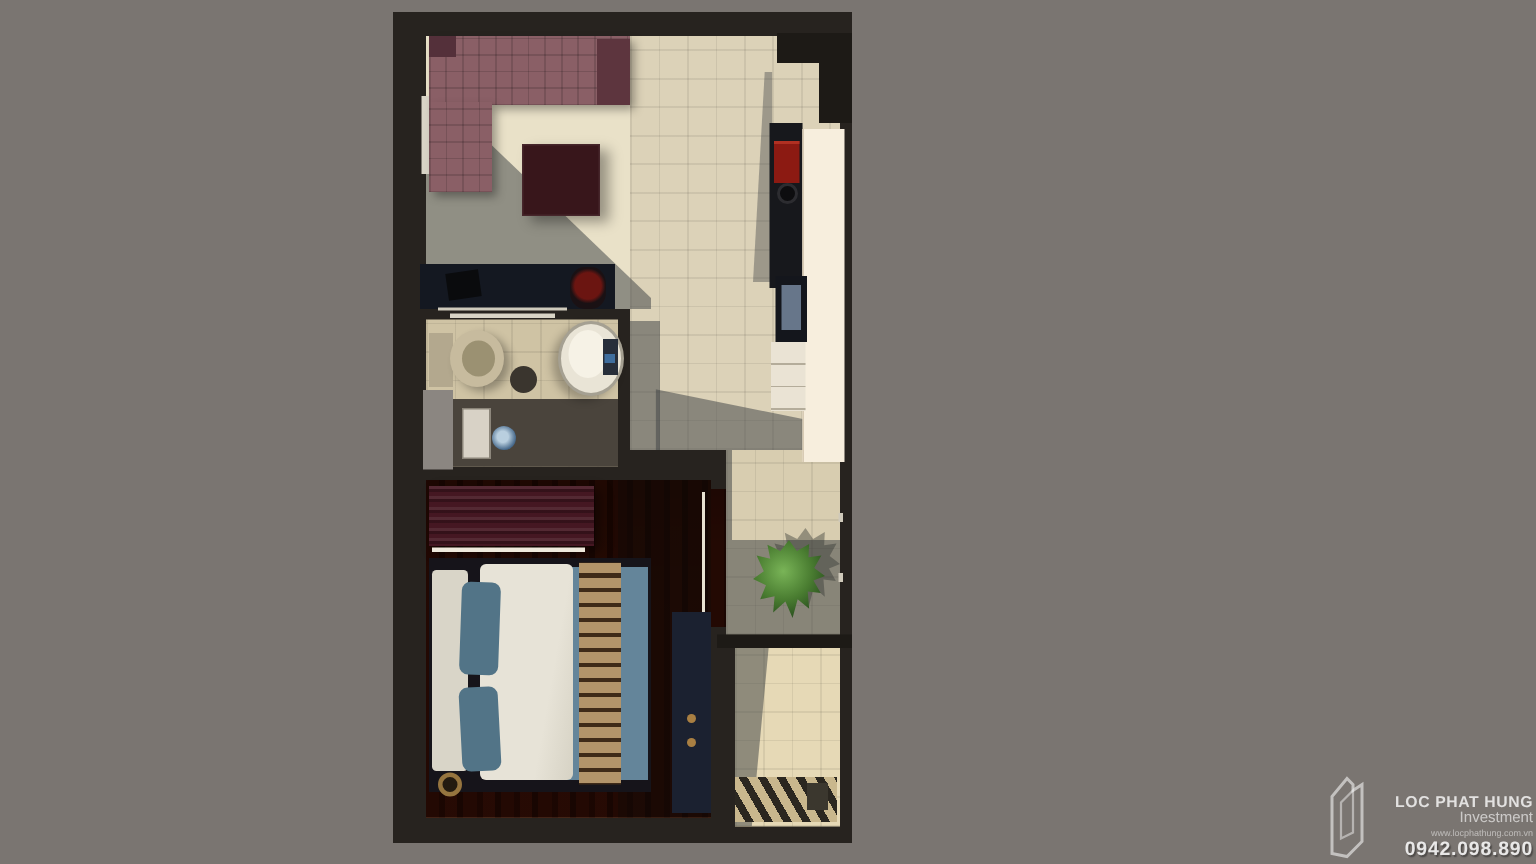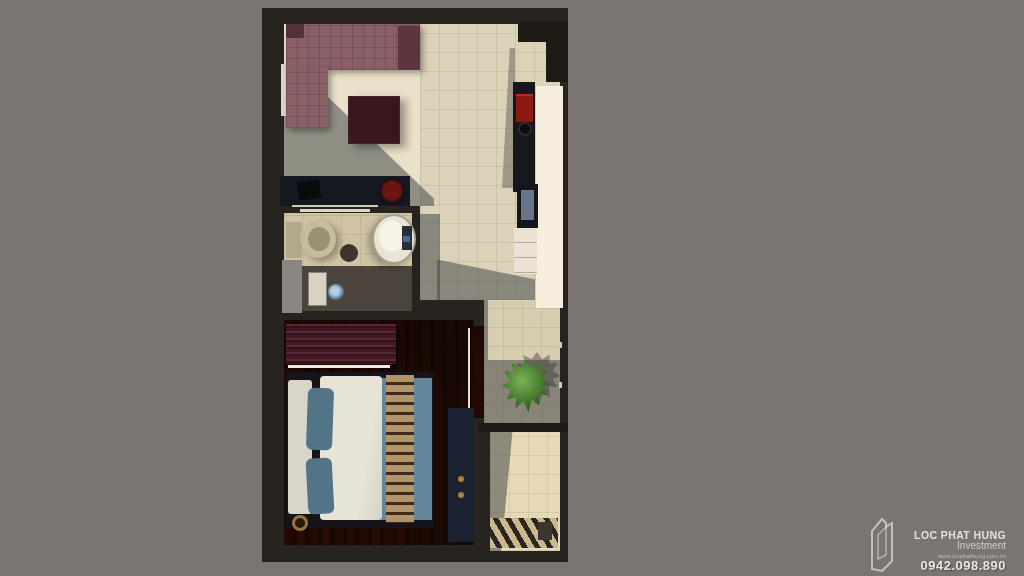--- a/index.html
+++ b/index.html
@@ -41,21 +41,21 @@
     background-image:repeating-linear-gradient(180deg, rgba(255,255,255,0.08) 0 2px, rgba(0,0,0,0.25) 2px 4px, transparent 4px 7px);
   }
   .mat{
     background:repeating-linear-gradient(60deg, #c9b78d 0 6px, #2b2720 6px 11px);
   }
   .drawerlines{
     background-color:#eae3d4;
     background-image:repeating-linear-gradient(180deg, transparent 0 14px, #b4ac9a 14px 15px);
   }
   
-  .watermark{right:18px;bottom:3px;display:flex;gap:14px;align-items:flex-end;}
+  .watermark{right:2px;bottom:3px;display:flex;gap:14px;align-items:flex-end;}
   .wm-text{text-align:right;line-height:1.05;}
   .wm-brand{font-size:10.5px;font-weight:bold;letter-spacing:0.4px;color:rgba(255,255,255,0.78);}
   .wm-sub{font-size:10px;color:rgba(255,255,255,0.62);}
   .wm-site{font-size:6px;color:rgba(255,255,255,0.5);margin-top:2px;}
   .wm-phone{font-size:13px;font-weight:bold;letter-spacing:0.5px;color:rgba(255,255,255,0.85);text-shadow:1px 1px 1px rgba(0,0,0,0.4);}
 </style>
 </head>
 <body>
 
 <div class="a plan">

